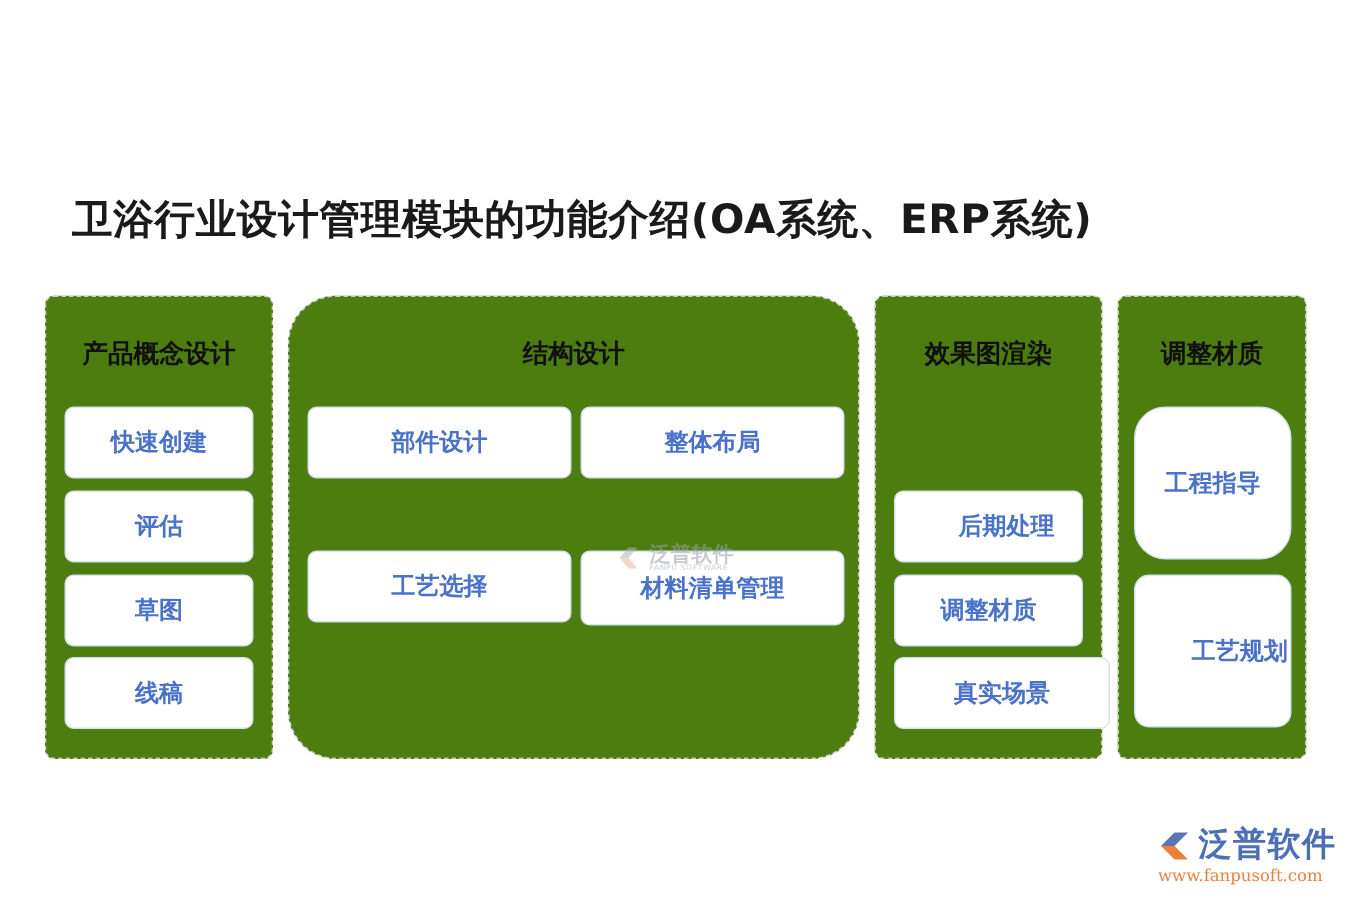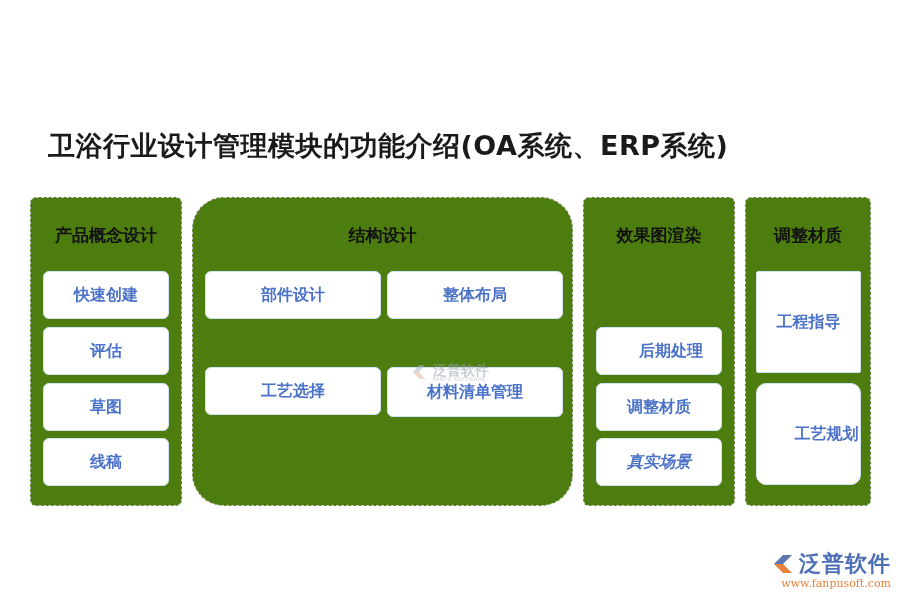--- a/index.html
+++ b/index.html
@@ -15,21 +15,21 @@
          box-sizing:border-box; display:flex; align-items:center; justify-content:center;
          font-size:16px; font-weight:bold; color:#4a72c8; }
   .watermark { position:absolute; left:409px; top:362px; display:flex; align-items:center; gap:4px; opacity:0.55; }
   .wm-logo { width:20px; height:20px; position:relative; }
   .wm-text { display:flex; flex-direction:column; line-height:1; }
   .wm-cn { font-size:14px; color:#9aa3b0; font-weight:bold; }
   .wm-en { font-size:5px; color:#9aa3b0; letter-spacing:0.5px; }
   .brand { position:absolute; left:772px; top:553px; display:flex; flex-direction:column; }
   .brand-row { display:flex; align-items:center; gap:3px; }
   .brand-cn { font-size:22px; color:#4d6fb5; font-weight:bold; letter-spacing:1px; line-height:1; }
-  .brand-url { font-family:"DejaVu Serif", serif; font-size:11px; color:#e8813a; margin-top:2px;text-align:right; }
+  .brand-url { font-family:"DejaVu Serif", serif; font-size:11px; color:#e8813a; margin-top:2px; }
 </style>
 </head>
 <body>
 
 <div class="title">卫浴行业设计管理模块的功能介绍(OA系统、ERP系统)</div>
 
 <div class="panel" style="left:30px; width:152px;">
   <div class="panel-title">产品概念设计</div>
   <div class="box" style="left:12px; top:73px; width:126px; height:48px;">快速创建</div>
   <div class="box" style="left:12px; top:129px; width:126px; height:48px;">评估</div>
@@ -42,26 +42,26 @@
   <div class="box" style="left:194px; top:73px; width:176px; height:48px;">整体布局</div>
   <div class="box" style="left:12px; top:73px; width:176px; height:48px;">部件设计</div>
   <div class="box" style="left:12px; top:129px; width:176px; height:48px;margin-top:40px;">工艺选择</div>
   <div class="box" style="left:194px; top:129px; width:176px; height:50px;margin-top:40px;">材料清单管理</div>
 </div>
 
 <div class="panel" style="left:583px; width:152px;">
   <div class="panel-title">效果图渲染</div>
   <div class="box" style="left:12px; top:129px; width:126px; height:48px;padding-left:24px;">后期处理</div>
   <div class="box" style="left:12px; top:185px; width:126px; height:48px;">调整材质</div>
-  <div class="box" style="left:12px; top:240px; width:126px; height:48px;font-style:italic;">真实场景</div>
+  <div class="box" style="left:12px; top:240px; width:144px; height:48px;">真实场景</div>
 </div>
 
 <div class="panel" style="left:745px; width:126px;">
   <div class="panel-title">调整材质</div>
-  <div class="box" style="left:10px; top:73px; width:105px; height:102px; border-radius:2px;">工程指导</div>
+  <div class="box" style="left:10px; top:73px; width:105px; height:102px; border-radius:21px;">工程指导</div>
   <div class="box" style="left:10px; top:185px; width:105px; height:102px; border-radius:10px;padding-left:36px;">工艺规划</div>
 </div>
 
 <div class="watermark">
   <div class="wm-logo">
     <svg width="20" height="20" viewBox="0 0 20 20">
       <path d="M4 10 L10 3 L16 3 L10 10 Z" fill="#aab4c4"></path>
       <path d="M4 10 L10 17 L16 17 L10 10 Z" fill="#e8b9a0"></path>
     </svg>
   </div>

